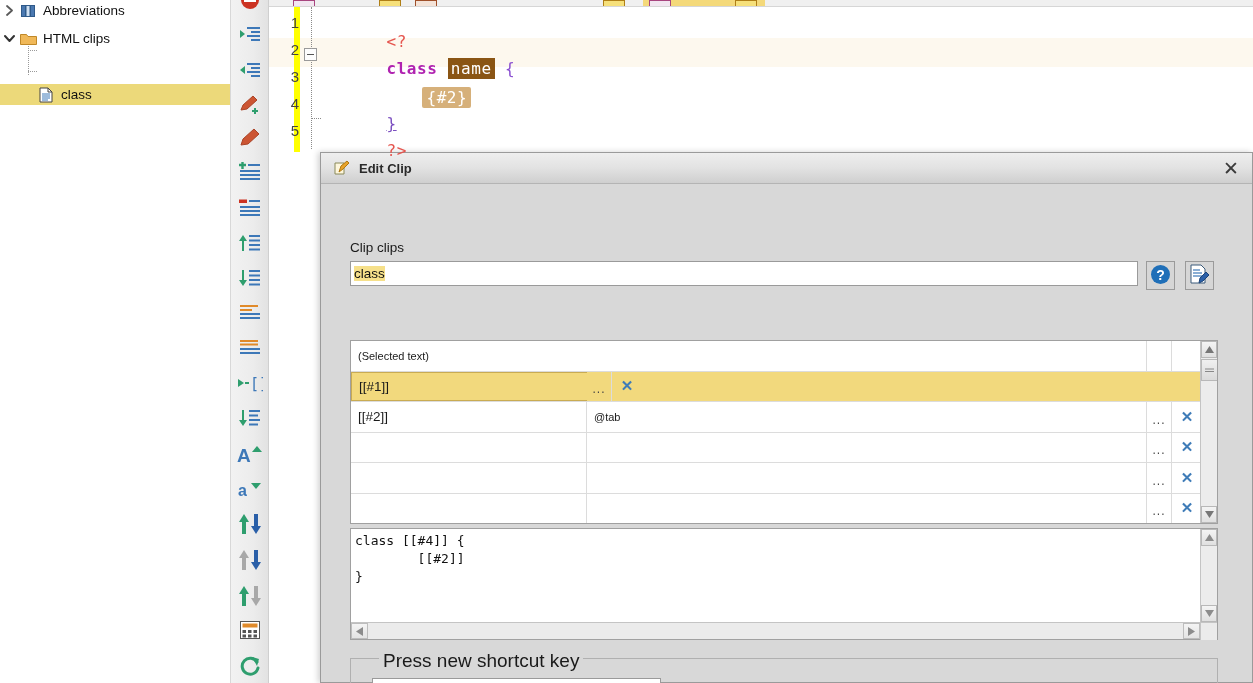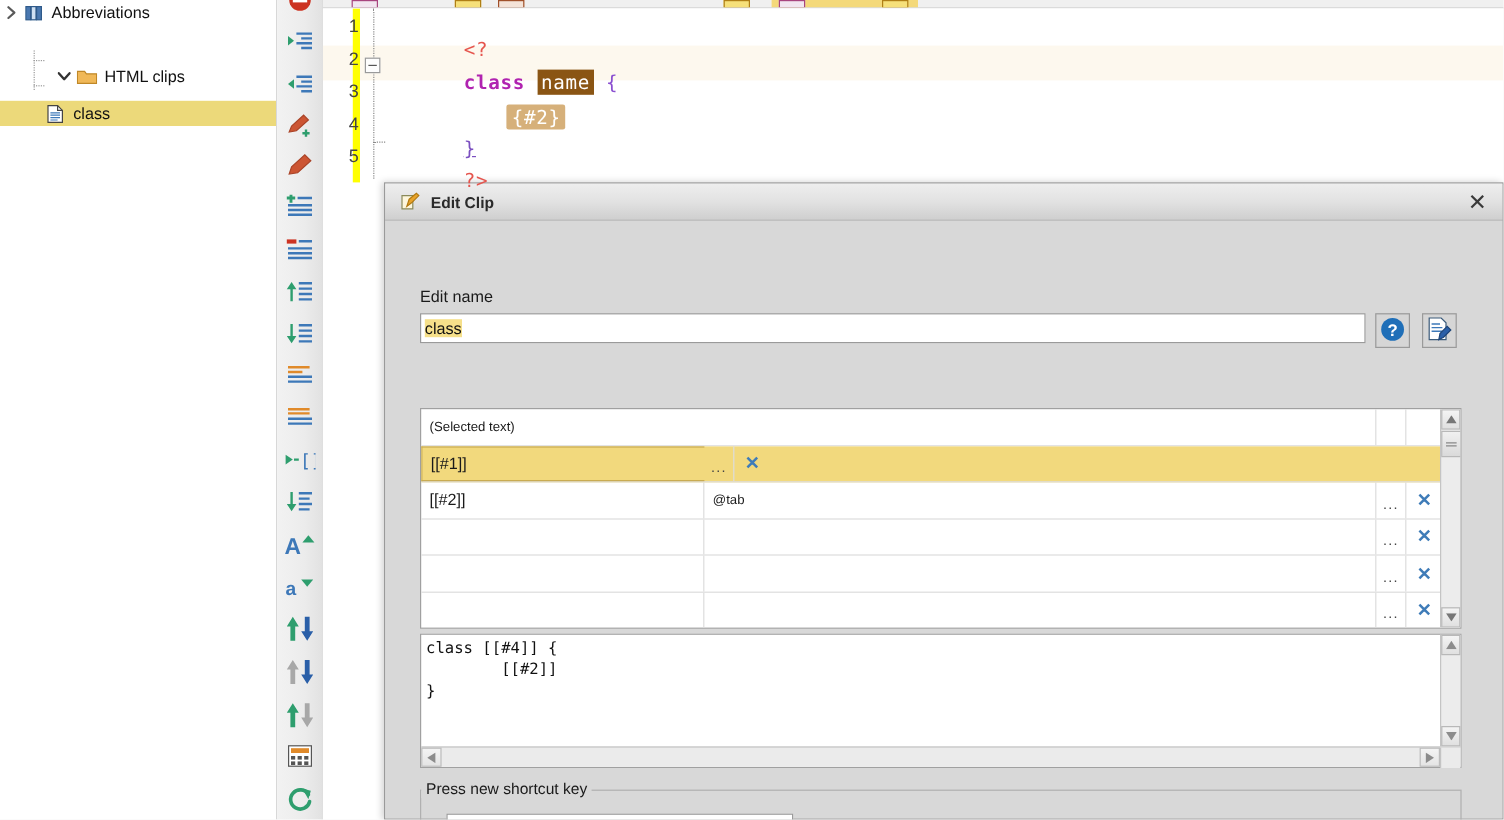--- a/index.html
+++ b/index.html
@@ -319,24 +319,24 @@
 
   
   #shortcut-fs {
     position: absolute;
     left: 29px; top: 474px;
     width: 868px; height: 55px;
     border: 1px solid #b0b0b0;
   }
   #shortcut-legend {
     position: absolute;
-    left: 0; top: -9px;
+    left: 28px; top: -9px;
     background: #d8d8d8;
     padding: 0 4px;
-    font-size: 13px;
+    font-size: 19px;
     color: #1a1a1a;
   }
 </style>
 </head>
 <body>
 
 <div id="root">
 
   <div id="tree-pane">
     <div class="guide" style="left:28px; top:42px; height:33px;"></div>
@@ -352,21 +352,21 @@
       <span class="tw-icon">
         <svg width="15" height="14" viewBox="0 0 15 14">
           <rect x="0.5" y="1.5" width="4" height="11" fill="#4a78b0" stroke="#2f5a8a"></rect>
           <rect x="5" y="1.5" width="4" height="11" fill="#cfe0f2" stroke="#2f5a8a"></rect>
           <rect x="9.5" y="1.5" width="4" height="11" fill="#4a78b0" stroke="#2f5a8a"></rect>
         </svg>
       </span>
       <span class="tw-label">Abbreviations</span>
     </div>
 
-    <div class="tree-row" style="top:32px;margin-left:44px;">
+    <div class="tree-row" style="top:7px;">
       <span class="tw-arrow">
         <svg width="11" height="9" viewBox="0 0 11 9">
             <path d="M1 2 L5.5 7 L10 2" stroke="#333" stroke-width="2" fill="none" stroke-linecap="round" stroke-linejoin="round"></path>
           </svg>
       </span>
       <span class="tw-icon">
         <svg width="17" height="14" viewBox="0 0 17 14">
           <path d="M0.5 2.5 h6 l1.5 2 h8.5 v8 h-16 z" fill="#f0b858" stroke="#c08828"></path>
         </svg>
       </span>
@@ -652,21 +652,21 @@
           <path d="M2 3 h9 v11 h-9 z" fill="#fdf6dc" stroke="#8a8a5a"></path>
           <path d="M6 12 L8 6 L14 1 L16 3 L10 9 z" fill="#e8a32a" stroke="#b07810"></path>
         </svg>
       </span>
       <span id="dlg-title-text">Edit Clip</span>
       <span id="dlg-close">✕</span>
     </div>
 
     <div id="dlg-body">
 
-      <div class="lbl" style="left:29px; top:56px;">Edit name</div>
+      <div class="lbl" style="left:29px; top:56px;">Clip clips</div>
 
       <div class="txtinput" style="left:29px; top:77px; width:788px; height:25px;">
         <span class="sel-text">class</span>
       </div>
 
       <div class="sq-btn" style="left:825px; top:77px; width:29px; height:29px;">
         <span>
           <svg width="21" height="21" viewBox="0 0 21 21">
             <circle cx="10.5" cy="10.5" r="9.5" fill="#1f6fb8"></circle>
             <text x="10.5" y="16" text-anchor="middle" font-family="Liberation Sans, sans-serif" font-size="14" font-weight="bold" fill="#fff">?</text>

